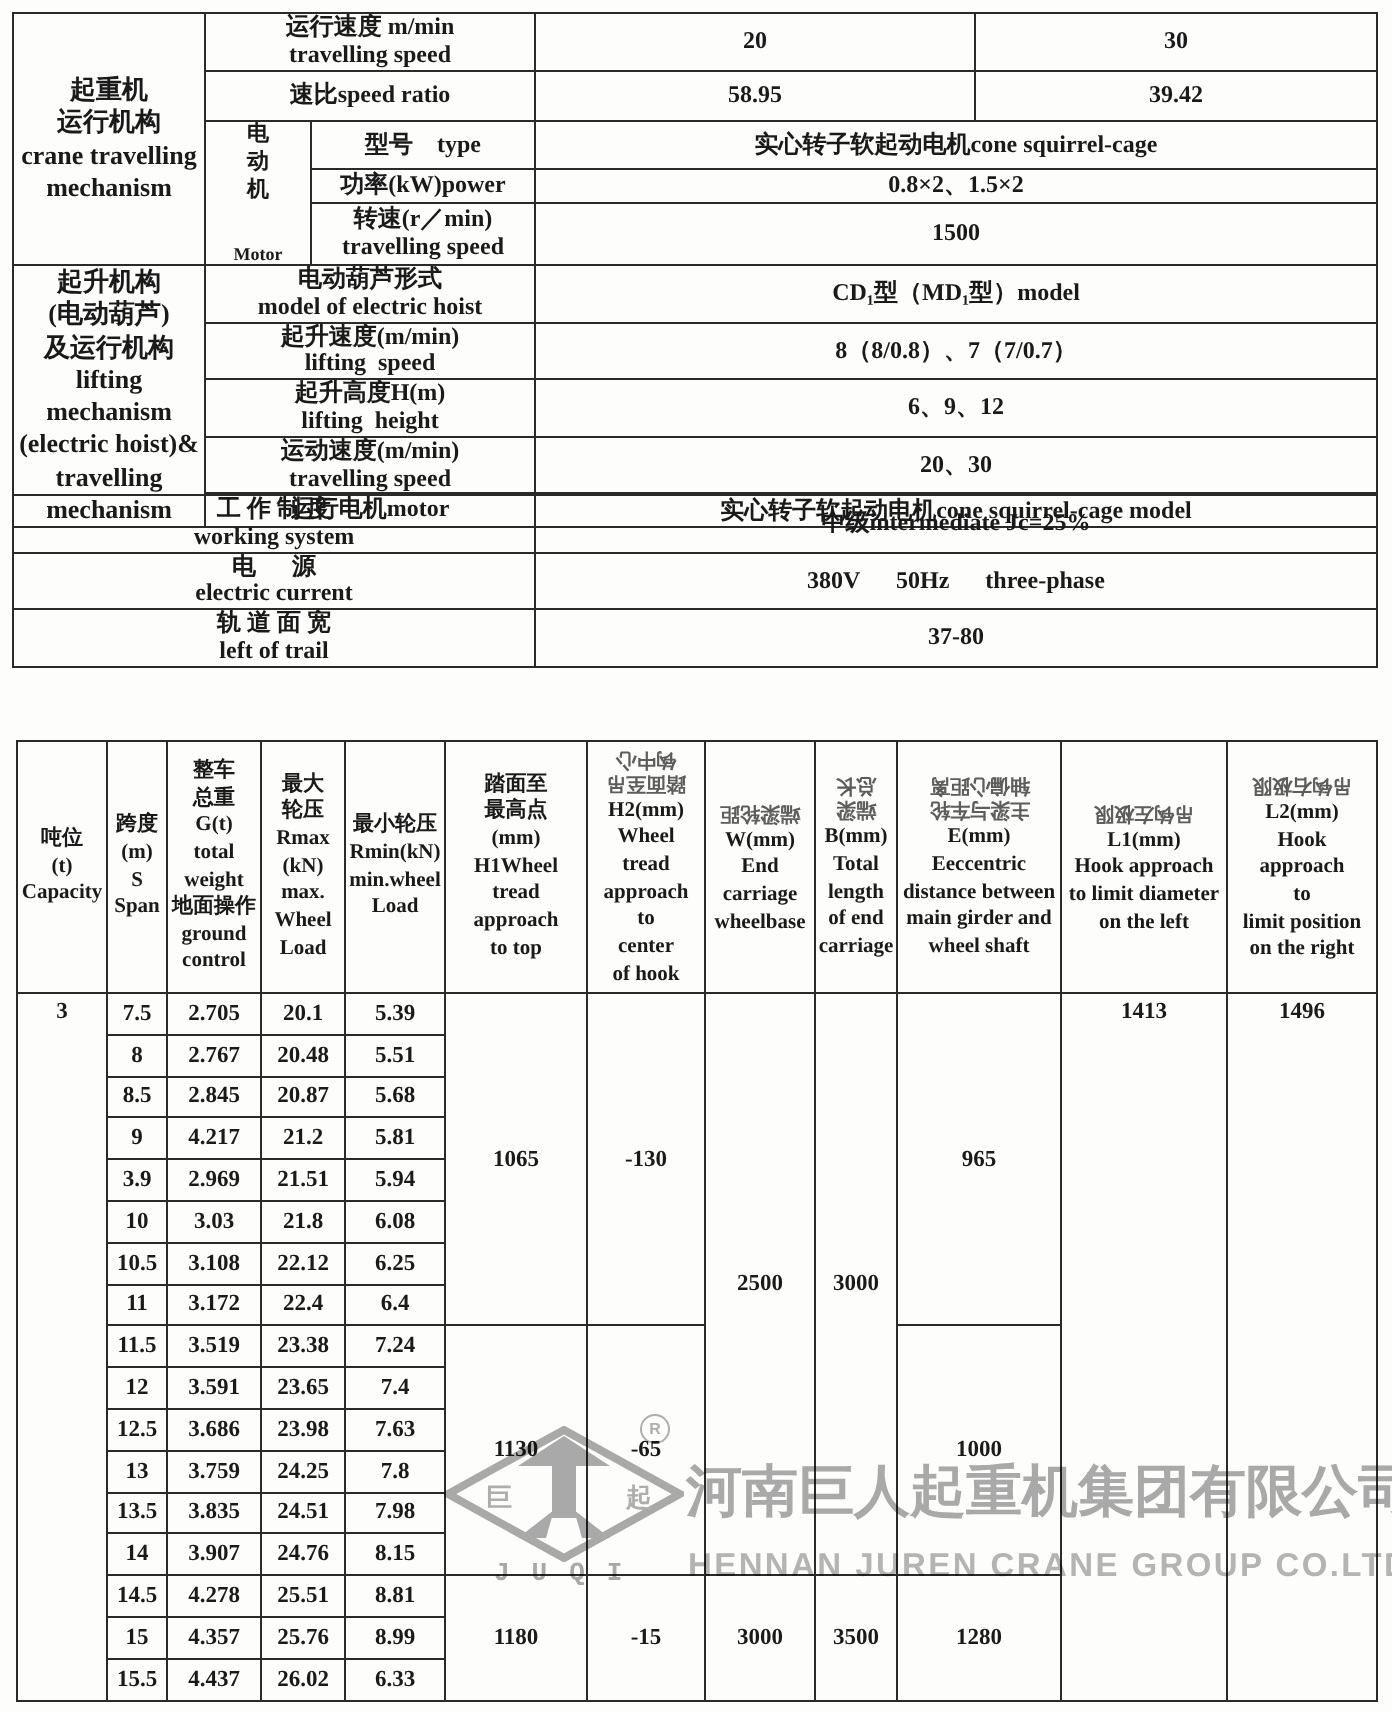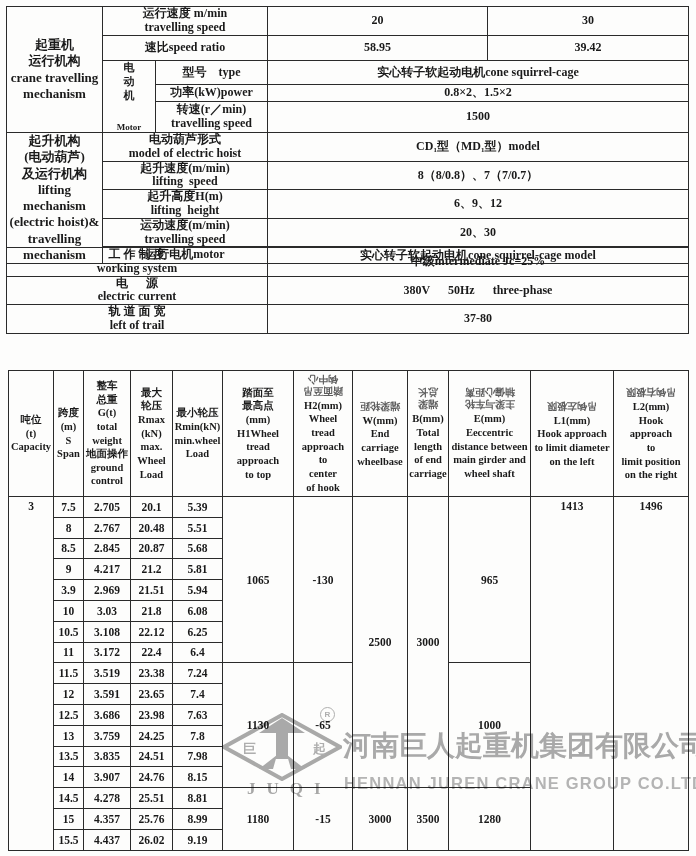--- a/index.html
+++ b/index.html
@@ -19,22 +19,22 @@
   .lt th{font-size:10.5px;line-height:1.3;white-space:pre-wrap;height:125px;font-weight:bold;}
   .lt td{font-size:11.5px;height:19.8px;white-space:pre-wrap;}
   .rot{display:inline-block;transform:rotate(180deg);color:#5d5d5d;font-size:10px;line-height:1.2;margin-bottom:2px;}
   .top{vertical-align:top;padding-top:3px;}
   
   .wm{position:absolute;left:0;top:0;width:696px;height:856px;pointer-events:none;mix-blend-mode:multiply;}
   .wm-logo{position:absolute;left:222px;top:713px;}
   .wm-cjk{position:absolute;font-size:13px;color:#b0b0b0;font-family:"Liberation Sans",sans-serif;font-weight:bold;}
   .wm-reg{position:absolute;left:320px;top:707px;width:13px;height:13px;border:1.5px solid #b0b0b0;border-radius:50%;
           color:#b0b0b0;font-size:8px;line-height:13px;text-align:center;font-family:"Liberation Sans",sans-serif;}
-  .wm-juqi{position:absolute;left:247px;top:779px;font-size:17px;letter-spacing:11px;color:#a9a9a9;
-           font-family:Liberation Serif, serif;font-weight:bold;}
+  .wm-juqi{position:absolute;left:247px;top:779px;font-size:13px;letter-spacing:11px;color:#a9a9a9;
+           font-family:Liberation Mono, monospace;font-weight:bold;}
   .wm-cn{position:absolute;left:343px;top:727px;font-size:28px;color:#ababab;font-family:"Liberation Sans",sans-serif;
          font-weight:bold;white-space:nowrap;}
   .wm-en{position:absolute;left:344px;top:774px;font-size:16.5px;letter-spacing:1.2px;color:#b6b6b6;
          font-family:"Liberation Sans",sans-serif;font-weight:bold;white-space:nowrap;}
 </style>
 </head>
 <body>
 
 <div id="page">
 
@@ -340,21 +340,21 @@
         <tr>
           <td>15</td>
           <td>4.357</td>
           <td>25.76</td>
           <td>8.99</td>
         </tr>
         <tr>
           <td>15.5</td>
           <td>4.437</td>
           <td>26.02</td>
-          <td>9.19</td>
+          <td>6.33</td>
         </tr>
       </tbody>
   </table>
 
   <div class="wm">
     <svg class="wm-logo" width="120" height="68" viewBox="0 0 120 68">
       <polygon points="60,2 118,34 60,66 2,34" fill="none" stroke="#aaaaaa" stroke-width="4"></polygon>
       <path d="M60 5 L83 20 L37 20 Z" fill="#ababab"></path>
       <rect x="54" y="17" width="12" height="29" fill="#ababab"></rect>
       <path d="M55 42 L37 56 L51 56 Z" fill="#ababab"></path>

